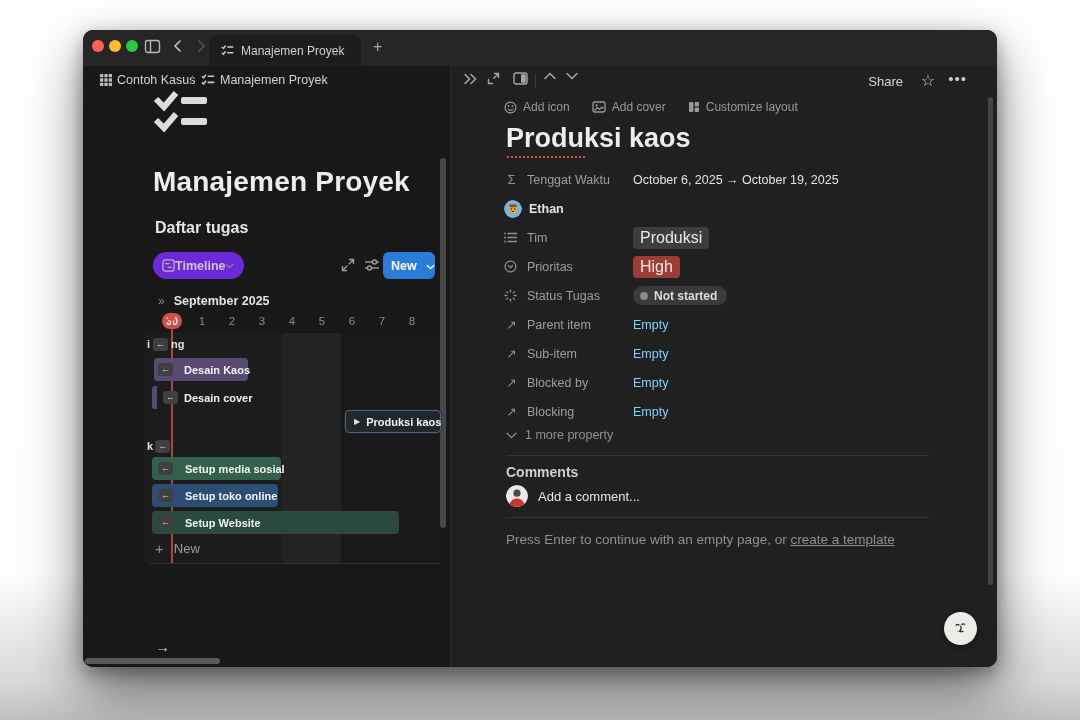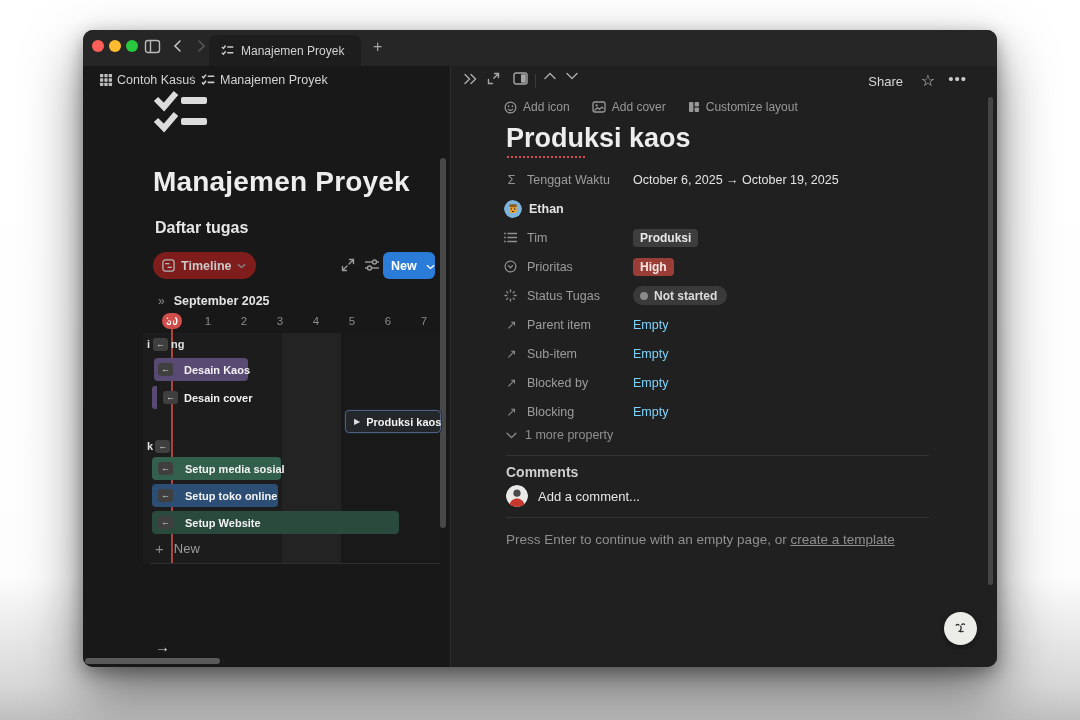--- a/index.html
+++ b/index.html
@@ -39,37 +39,37 @@
   .crumb-row{ position:absolute; left:0; top:0; height:28px; width:100%;padding-left:47px; }
   .crumb-row .txt{ position:absolute; top:7px; font-size:12.5px; color:#d3d3d3; }
   .crumb-icon{ position:absolute; top:7px; color:#c6c6c6; }
   .crumb-sep{ position:absolute; top:7px; font-size:12px; color:#5e5e5e; }
   
   .logo{ position:absolute; left:70px; top:24px; color:#dcdcdc; }
   .page-title{ position:absolute; left:70px; top:100px; font-size:28px; font-weight:700; color:#ededed; letter-spacing:.2px; }
   .view-title{ position:absolute; left:72px; top:153px; font-size:16px; font-weight:700; color:#e6e6e6; }
   .view-pill{
     position:absolute; left:70px; top:186px; height:27px; padding:0 10px 0 9px;
-    background:#7f1d1d; border-radius:14px; display:flex; align-items:center; gap:6px;
+    background:#6d28d9; border-radius:14px; display:flex; align-items:center; 
   }
   .view-pill .lbl{ font-size:12.5px; color:#c9c9c9; font-weight:600; }
   .icon-btn{ color:#9b9b9b; position:absolute; }
   .exp-ic{ left:258px; top:192px; }
   .sliders-ic{ left:282px; top:193px; }
   .new-btn{
     position:absolute; left:300px; top:186px; width:52px; height:27px;
     background:#2b7cd9; border-radius:6px; display:flex; align-items:center; color:#fff;
   }
   .new-btn .nl{ font-size:12.5px; font-weight:600; padding-left:8px; }
   .new-btn .sep{ width:1px; height:15px; background:rgba(255,255,255,.35); margin-left:6px; }
   .new-btn .chev{ padding:2px 3px 0 3px; }
   .month-row{ position:absolute; left:75px; top:228px; display:flex; gap:9px; align-items:center; }
   .month-row .dbl{ color:#8a8a8a; font-size:12px; }
   .month-row .m{ font-size:12.5px; font-weight:700; color:#e3e3e3; }
-  .dates-row{ position:absolute; left:74px; top:246px; display:flex;gap:6px; }
+  .dates-row{ position:absolute; left:74px; top:246px; display:flex; }
   .date-cell{ width:30px; text-align:center; font-size:11.5px; color:#8a8a8a; line-height:18px; }
   .date-today{
     display:inline-block; min-width:20px; height:16px; line-height:16px; border-radius:9px;
     background:#d14f4a; color:#fff; font-weight:700; font-size:10.5px; padding:0 2px;
   }
   .grid{ position:absolute; left:60px; top:267px; width:298px; height:230px; background:#1c1c1c; }
   .grid .band-light{ position:absolute; left:139px; top:0; width:59px; height:100%; background:#232323; }
   .grid .band-dark{ position:absolute; left:198px; top:0; width:100px; height:100%; background:#191919; }
   .today-dot{ position:absolute; left:85px; top:248px; width:7px; height:7px; border-radius:50%; background:#d14f4a; z-index:5; }
   .today-line{ position:absolute; left:88px; top:255px; width:1.5px; height:242px; background:rgba(201,74,69,.85); z-index:4; }
@@ -106,21 +106,21 @@
   .spell-underline{
     position:absolute; left:56px; top:90px; width:79px; height:2px;
     background:repeating-linear-gradient(90deg,#d6514b 0 2px,transparent 2px 4px);
   }
   .props{ position:absolute; left:53px; top:99px; width:440px; }
   .prop-row{ height:29px; display:flex; align-items:center; }
   .prop-label{ width:129px; display:flex; gap:8px; align-items:center; color:#9d9d9d; font-size:12.5px; flex:0 0 auto; }
   .prop-label .pic{ width:15px; text-align:center; color:#8f8f8f; flex:0 0 auto; }
   .prop-value{ font-size:12.5px; color:#e3e3e3; display:flex; align-items:center; gap:7px; }
   .prop-empty{ color:#7dd3fc; }
-  .tag{ background:#3d3d3d; color:#e8e8e8; border-radius:4px; padding:2px 7px; font-size:12px; font-weight:700; }
+  .tag{ background:#3d3d3d; color:#e8e8e8; border-radius:4px; padding:2px 7px; font-size:16px; font-weight:400; }
   .tag-red{ background:#9a3d37; color:#fbe6e4; }
   .status-pill{
     background:#3a3a3a; border-radius:11px; padding:2.5px 10px 2.5px 7px;
     display:flex; align-items:center; gap:6px; font-size:12px; font-weight:600; color:#dcdcdc;
   }
   .status-dot{ width:8px; height:8px; border-radius:50%; background:#8a8a8a; }
   .more-props{ position:absolute; left:55px; top:362px; display:flex; gap:8px; align-items:center; color:#8f8f8f; font-size:12.5px; }
   .rp-divider{ position:absolute; left:55px; height:1px; width:423px; background:#333; }
   .comments-h{ position:absolute; left:55px; top:398px; font-size:14px; font-weight:700; color:#cfcfcf; }
   .comment-row{ position:absolute; left:55px; top:419px; display:flex; gap:10px; align-items:center; }

